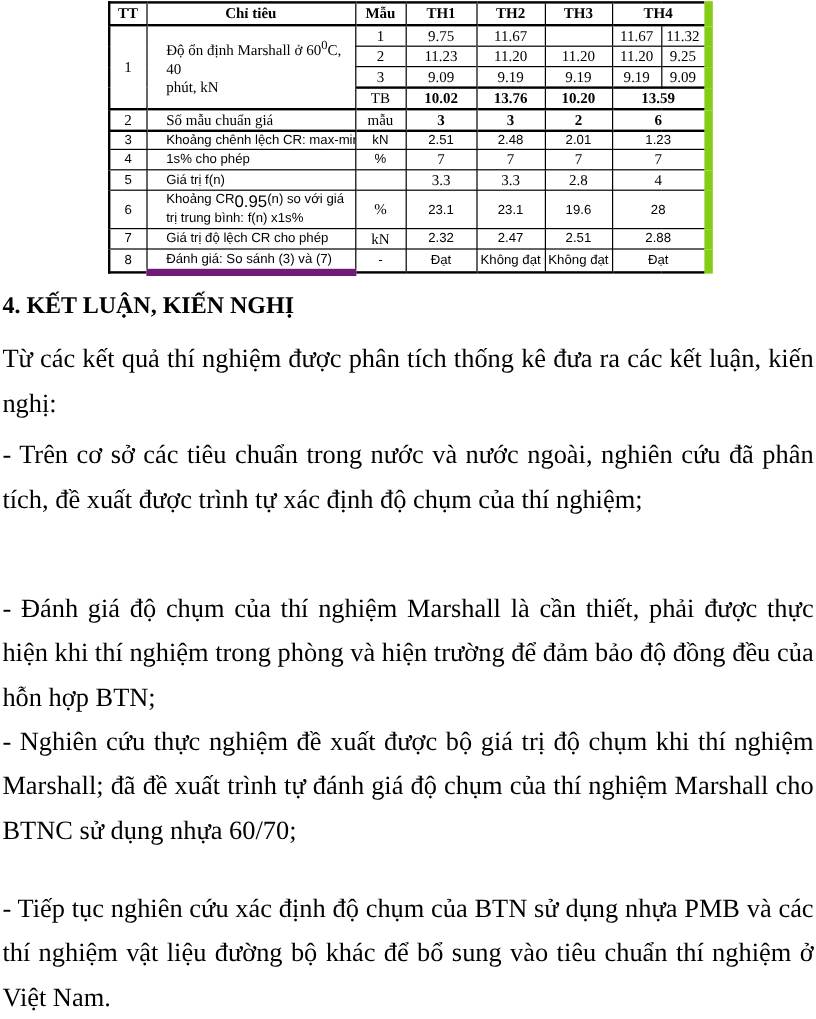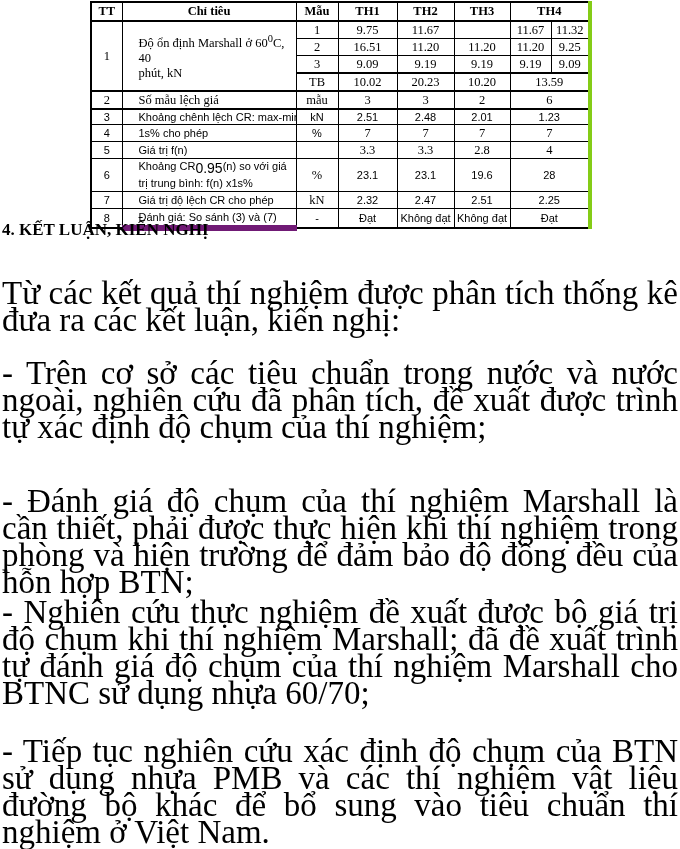--- a/index.html
+++ b/index.html
@@ -3,34 +3,34 @@
 <meta charset="utf-8">
 <style>
   html, body { margin:0; padding:0; background:#ffffff; }
   body { width:680px; height:849px; position:relative; overflow:hidden; color:#000; }
   .tbl-wrap { position:absolute; left:90px; top:1px; width:500px;border-radius:11px; }
   table { border-collapse:collapse; width:499px; table-layout:fixed; }
   td, th { border:1px solid #000; padding:0 2px; text-align:center; vertical-align:middle; white-space:nowrap; overflow:hidden; }
   th { font-family:"Liberation Serif", serif; font-weight:bold; font-size:12.5px; height:17px; border-top:2px solid #000; border-bottom:2px solid #000; }
   .serif { font-family:"Liberation Serif", serif; font-size:12.5px; }
   .sans { font-family:"Liberation Sans", sans-serif; font-size:11px; }
-  .bold { font-weight:normal; }
+  .bold { font-weight:bold; }
   .left { text-align:left;padding-left:16px; }
   .dotted-b { border-bottom:1px dotted #555; }
   .thick-b { border-bottom:2px solid #000; }
   .outer-l { border-left:2px solid #000; }
-  .outer-r { border-right:4px solid #84cc16; }
+  .outer-r { border-right:7px solid #84cc16; }
   tr.h17 td { height:16px; }
   tr.h15 td { height:14px; }
   tr.h31 td { height:30px; }
   .wrap { white-space:normal; line-height:15px; }
   sub { font-size:14px; }
 
-  .heading { position:absolute; left:2px; top:220px; font-family:"Liberation Serif", serif; font-weight:bold; font-size:17px; letter-spacing:0; }
-  .para { position:absolute; left:2px; width:676px; font-family:"Liberation Serif", serif; font-size:33px; line-height:27px; text-align:justify; text-align-last:left; }
+  .heading { position:absolute; left:2px; top:244px; font-family:"Liberation Serif", serif; font-weight:bold; font-size:20px; letter-spacing:0; }
+  .para { position:absolute; left:2px; width:676px; font-family:"Liberation Serif", serif; font-size:22px; line-height:37px; text-align:justify; text-align-last:left; }
   .p0 { top:280px; }
   .p1 { top:360px; }
   .p2 { top:488px; }
   .p3 { top:599px; }
   .p4 { top:738px; }
 </style>
 </head>
 <body>
 
 <div class="tbl-wrap">
@@ -64,45 +64,45 @@
     </td>
     <td class="serif dotted-b">1</td>
     <td class="serif dotted-b">9.75</td>
     <td class="serif dotted-b">11.67</td>
     <td class="serif dotted-b"></td>
     <td class="serif">11.67</td>
     <td class="serif outer-r">11.32</td>
   </tr>
   <tr class="h17 serif">
     <td class="serif dotted-b">2</td>
-    <td class="serif dotted-b">16.51</td>
+    <td class="serif dotted-b">11.23</td>
     <td class="serif dotted-b">11.20</td>
     <td class="serif dotted-b">11.20</td>
     <td class="serif">11.20</td>
     <td class="serif outer-r">9.25</td>
   </tr>
   <tr class="h17 serif">
     <td class="serif">3</td>
     <td class="serif">9.09</td>
     <td class="serif">9.19</td>
     <td class="serif">9.19</td>
     <td class="serif">9.19</td>
     <td class="serif outer-r">9.09</td>
   </tr>
   <tr class="h17">
     <td class="serif thick-b" style="border-top:2px solid #000">TB</td>
     <td class="serif bold thick-b" style="border-top:2px solid #000">10.02</td>
-    <td class="serif bold thick-b" style="border-top:2px solid #000">20.23</td>
+    <td class="serif bold thick-b" style="border-top:2px solid #000">13.76</td>
     <td class="serif bold thick-b" style="border-top:2px solid #000">10.20</td>
     <td colspan="2" class="serif bold thick-b outer-r" style="border-top:2px solid #000">13.59</td>
   </tr>
 
   <tr class="h17">
     <td class="serif outer-l thick-b">2</td>
-    <td class="serif left thick-b">Số mẫu lệch giá</td>
+    <td class="serif left thick-b">Số mẫu chuẩn giá</td>
     <td class="serif thick-b">mẫu</td>
     <td class="serif bold thick-b">3</td>
     <td class="serif bold thick-b">3</td>
     <td class="serif bold thick-b">2</td>
     <td colspan="2" class="serif bold thick-b outer-r">6</td>
   </tr>
 
   <tr class="h15">
     <td class="sans outer-l">3</td>
     <td class="sans left">Khoảng chênh lệch CR: max-min</td>
@@ -139,21 +139,21 @@
     <td class="sans">19.6</td>
     <td colspan="2" class="sans outer-r">28</td>
   </tr>
   <tr class="h17">
     <td class="sans outer-l">7</td>
     <td class="sans left">Giá trị độ lệch CR cho phép</td>
     <td class="serif">kN</td>
     <td class="sans">2.32</td>
     <td class="sans">2.47</td>
     <td class="sans">2.51</td>
-    <td colspan="2" class="sans outer-r">2.25</td>
+    <td colspan="2" class="sans outer-r">2.88</td>
   </tr>
   <tr class="h17">
     <td class="sans outer-l" style="border-bottom:2px solid #000">8</td>
     <td class="sans left" style="border-bottom:6px solid #701a75">Đánh giá: So sánh (3) và (7)</td>
     <td class="sans" style="border-bottom:2px solid #000">-</td>
     <td class="sans" style="border-bottom:2px solid #000">Đạt</td>
     <td class="sans" style="border-bottom:2px solid #000">Không đạt</td>
     <td class="sans" style="border-bottom:2px solid #000">Không đạt</td>
     <td colspan="2" class="sans outer-r" style="border-bottom:2px solid #000">Đạt</td>
   </tr>

